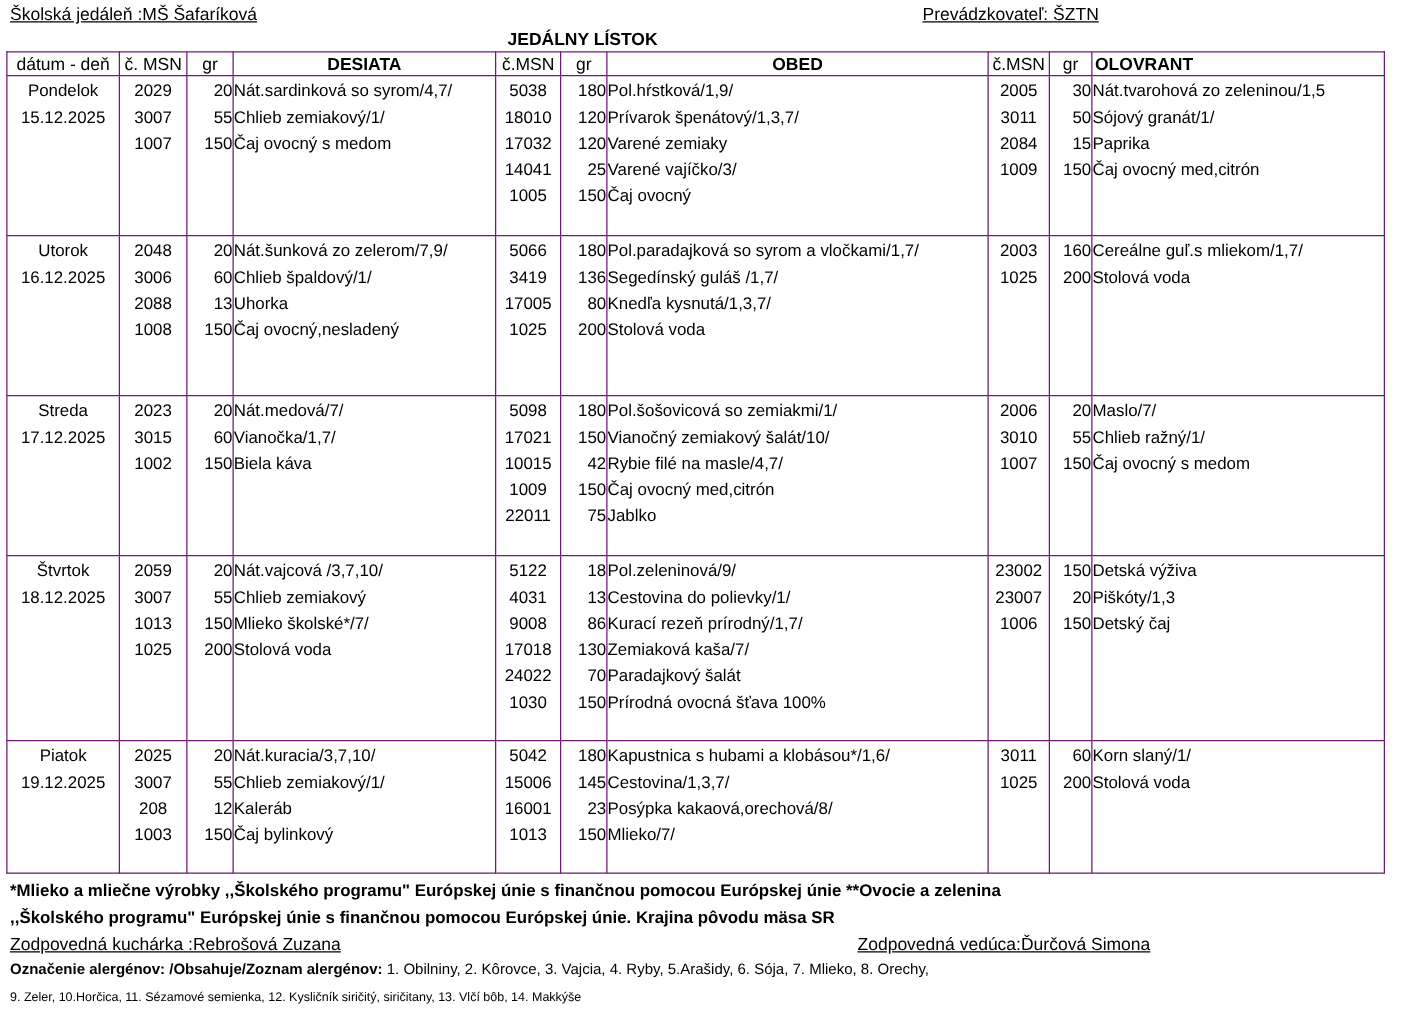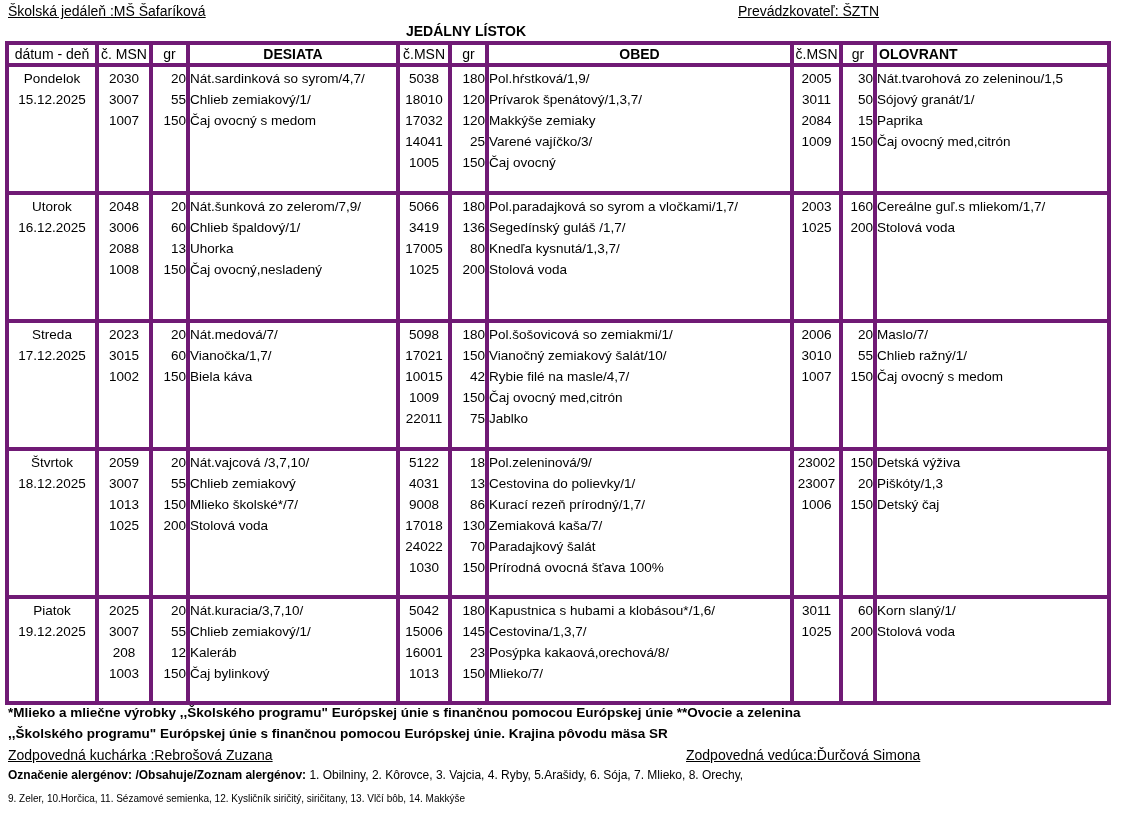--- a/index.html
+++ b/index.html
@@ -6,21 +6,21 @@
   body { width:1121px; height:815px; position:relative; overflow:hidden;
          font-family:"Liberation Sans", "DejaVu Sans", sans-serif; color:#000; font-size:13.5px; }
   .abs { position:absolute; white-space:nowrap; }
   .u { text-decoration:underline; }
   .b { font-weight:bold; }
   #school { left:8px; top:3px; font-size:14px; }
   #operator { left:738px; top:3px; font-size:14px; }
   #title { left:406px; top:23px; font-size:14px; font-weight:bold; }
 
   table.menu { position:absolute; left:5px; top:41px; width:1102px; border-collapse:collapse; table-layout:fixed; }
-  table.menu td, table.menu th { border:4px solid #701a75; padding:0; vertical-align:top; font-weight:normal;margin-top:36px; }
+  table.menu td, table.menu th { border:1px solid #701a75; padding:0; vertical-align:top; font-weight:normal;margin-top:36px; }
   table.menu th { height:18px; font-size:14px; line-height:18px; }
   table.menu th.b { font-weight:bold; }
   table.menu th.left { text-align:left; padding-left:2px; }
   .cell-lines div { height:21px; line-height:21px; overflow:hidden; white-space:nowrap; }
   .c { text-align:center; }
   .r { text-align:right; padding-right:2px; }
   .l { text-align:left; padding-left:2px; }
   tr.day td { padding-top:1px; }
 
   #note1 { left:8px; top:705px; font-size:13.5px; font-weight:bold; }
@@ -64,21 +64,21 @@
       <th class="b left">OLOVRANT</th>
     </tr>
   </thead>
   <tbody id="menu-body">
       <tr class="day" style="height: 128px;">
         <td class="cell-lines c">
           <div>Pondelok</div>
           <div>15.12.2025</div>
         </td>
         <td class="cell-lines c">
-          <div>2030</div>
+          <div>2029</div>
           <div>3007</div>
           <div>1007</div>
         </td>
         <td class="cell-lines r">
           <div>20</div>
           <div>55</div>
           <div>150</div>
         </td>
         <td class="cell-lines l">
           <div>Nát.sardinková so syrom/4,7/</div>
@@ -95,21 +95,21 @@
         <td class="cell-lines r">
           <div>180</div>
           <div>120</div>
           <div>120</div>
           <div>25</div>
           <div>150</div>
         </td>
         <td class="cell-lines l">
           <div>Pol.hŕstková/1,9/</div>
           <div>Prívarok špenátový/1,3,7/</div>
-          <div>Makkýše zemiaky</div>
+          <div>Varené zemiaky</div>
           <div>Varené vajíčko/3/</div>
           <div>Čaj ovocný</div>
         </td>
         <td class="cell-lines c">
           <div>2005</div>
           <div>3011</div>
           <div>2084</div>
           <div>1009</div>
         </td>
         <td class="cell-lines r">

